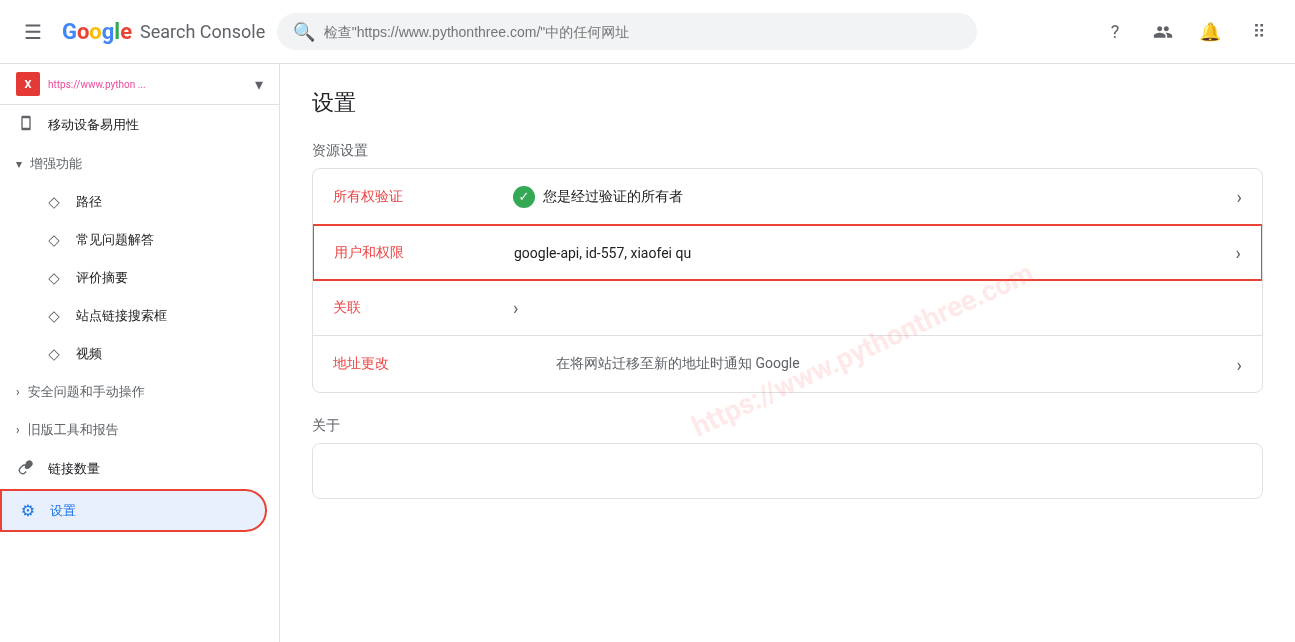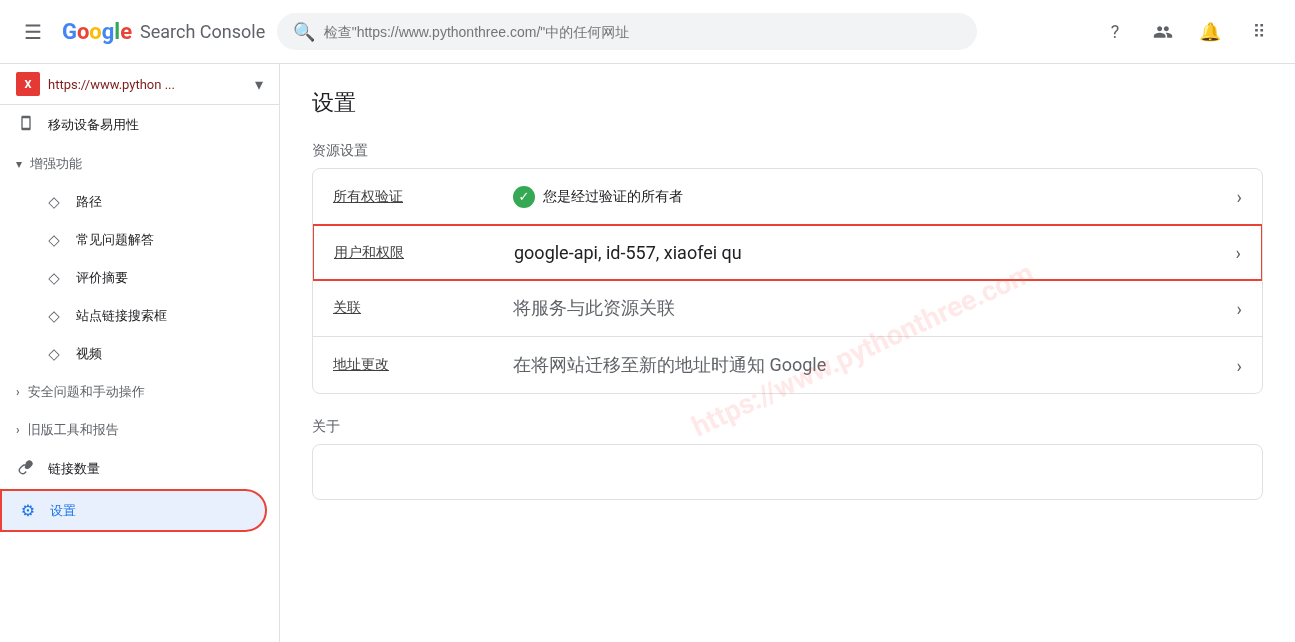--- a/index.html
+++ b/index.html
@@ -44,21 +44,21 @@
       padding-bottom: 16px;
     }
     .sidebar-property {
       display: flex; align-items: center; padding: 8px 16px; gap: 8px;
       border-bottom: 1px solid #e0e0e0; cursor: pointer;
     }
     .property-icon {
       width: 24px; height: 24px; background: #e53935; display: flex; align-items: center; justify-content: center;
       color: white; font-size: 11px; font-weight: bold; border-radius: 2px; flex-shrink: 0;
     }
-    .property-text { font-size: 13px; color: #7f1d1d; flex: 1; overflow: hidden; text-overflow: ellipsis; white-space: nowrap; }
+    .property-text { font-size: 10px; color: #ec4899; flex: 1; overflow: hidden; text-overflow: ellipsis; white-space: nowrap; }
     .property-chevron { color: #5f6368; font-size: 16px; }
     .sidebar-item {
       display: flex; align-items: center; padding: 10px 16px; gap: 12px;
       cursor: pointer; border-radius: 0 24px 24px 0; margin-right: 12px;
     }
     .sidebar-item.active { background: #e8f0fe; }
     .sidebar-item .item-icon { color: #5f6368; font-size: 16px; width: 20px; text-align: center; }
     .sidebar-item .item-label { font-size: 13px; color: #202124; }
     .sidebar-item.active .item-label { color: #1a73e8; font-weight: 500; }
     .sidebar-item.active .item-icon { color: #1a73e8; }
@@ -82,23 +82,23 @@
 
     .section-title { font-size: 14px; color: #5f6368; font-weight: 500; margin-bottom: 8px; text-transform: none; }
 
     .card {
       border: 1px solid #e0e0e0; border-radius: 8px; margin-bottom: 24px; overflow: hidden;
     }
     .card-row {
       display: flex; align-items: center; padding: 16px 20px;
       border-bottom: 1px solid #e0e0e0; cursor: pointer; min-height: 56px;
     }
-    .card-row:last-child { border-bottom: none; }
-    .card-row-label { font-size: 14px; color: #404040; width: 180px; flex-shrink: 0; text-decoration: underline; }
-    .card-row-value { flex: 1; font-size: 18px; color: #202124; }
+    .card-row:last-child { border-bottom: none; gap: 43px; }
+    .card-row-label { font-size: 14px; color: #ef4444; width: 180px; flex-shrink: 0; }
+    .card-row-value { flex: 1; font-size: 14px; color: #202124; }
     .card-row-value.muted { color: #5f6368; }
     .card-row-chevron { color: #5f6368; font-size: 18px; flex-shrink: 0; }
     .card-row-badge {
       display: flex; align-items: center; gap: 8px; flex: 1;
     }
     .verified-icon {
       width: 22px; height: 22px; background: #34a853; border-radius: 50%;
       display: flex; align-items: center; justify-content: center;
       color: white; font-size: 13px; flex-shrink: 0;
     }
@@ -229,21 +229,20 @@
         </div>
 
         <div class="card-row" style="border: 2px solid #ea4335; margin: -1px;">
           <span class="card-row-label">用户和权限</span>
           <span class="card-row-value">google-api, id-557, xiaofei qu</span>
           <span class="card-row-chevron">›</span>
         </div>
 
         <div class="card-row">
           <span class="card-row-label">关联</span>
-          <span class="card-row-value muted">将服务与此资源关联</span>
           <span class="card-row-chevron">›</span>
         </div>
 
         <div class="card-row">
           <span class="card-row-label">地址更改</span>
           <span class="card-row-value muted">在将网站迁移至新的地址时通知 Google</span>
           <span class="card-row-chevron">›</span>
         </div>
       </div>
     </div>

